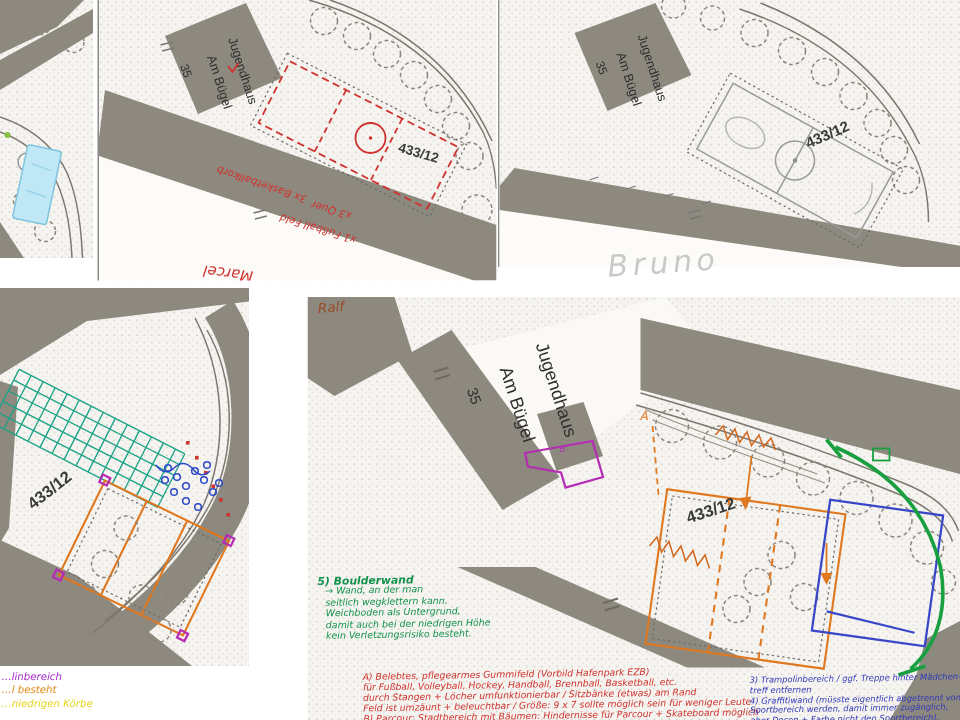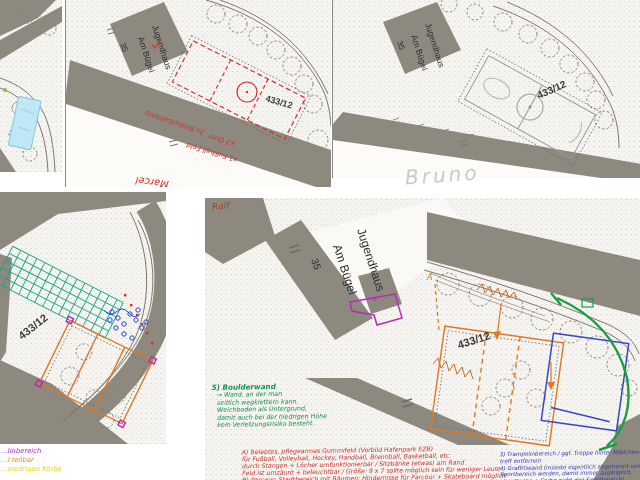--- a/index.html
+++ b/index.html
@@ -263,21 +263,21 @@
           <circle class="tree" cx="118" cy="204" r="7"></circle>
         <circle class="tree" cx="58" cy="204" r="6"></circle>
           <circle class="tree" cx="106" cy="228" r="8"></circle>
       </g>
       <text class="parcel" transform="translate(22,148) rotate(-38)" font-size="11">433/12</text>
     </svg>
   </div>
 
   <div class="legend">
     <div style="color:#a428c8">…linbereich</div>
-    <div style="color:#e08a1a">…l teilbar</div>
+    <div style="color:#e08a1a">…l besteht</div>
     <div style="color:#e3d520">…niedrigen Körbe</div>
   </div>
 
   <div class="panel" style="left:205px;top:198px;">
     <svg width="435" height="282" viewBox="0 0 435 282">
       <defs>
         <pattern id="dots5" width="5" height="5" patternUnits="userSpaceOnUse">
           <rect width="5" height="5" fill="#f6f4f0"></rect>
           <circle cx="1.2" cy="1.4" r=".5" fill="#c2bcb2"></circle>
           <circle cx="3.6" cy="3.8" r=".4" fill="#cfc9bf"></circle>

